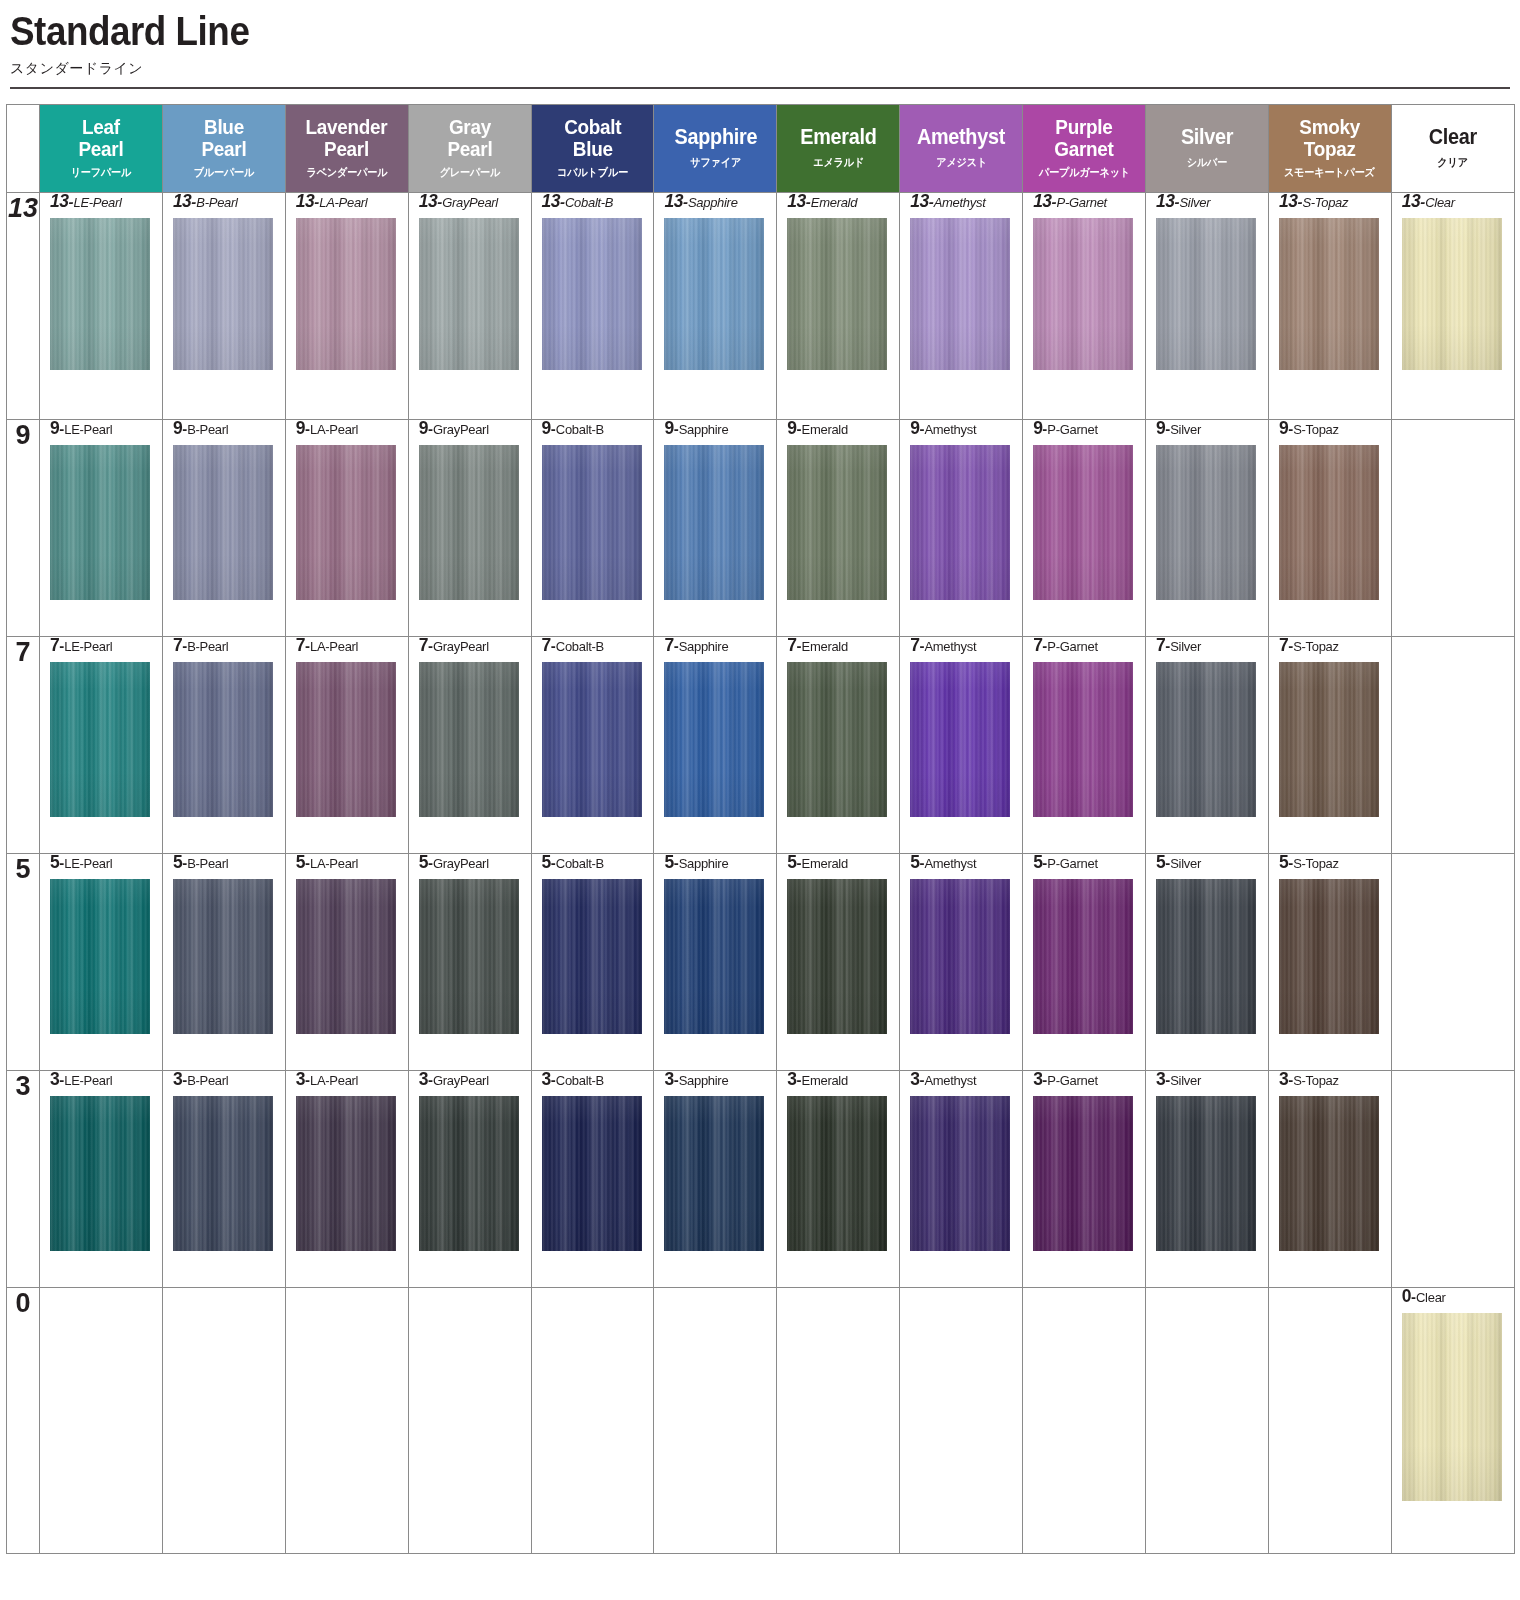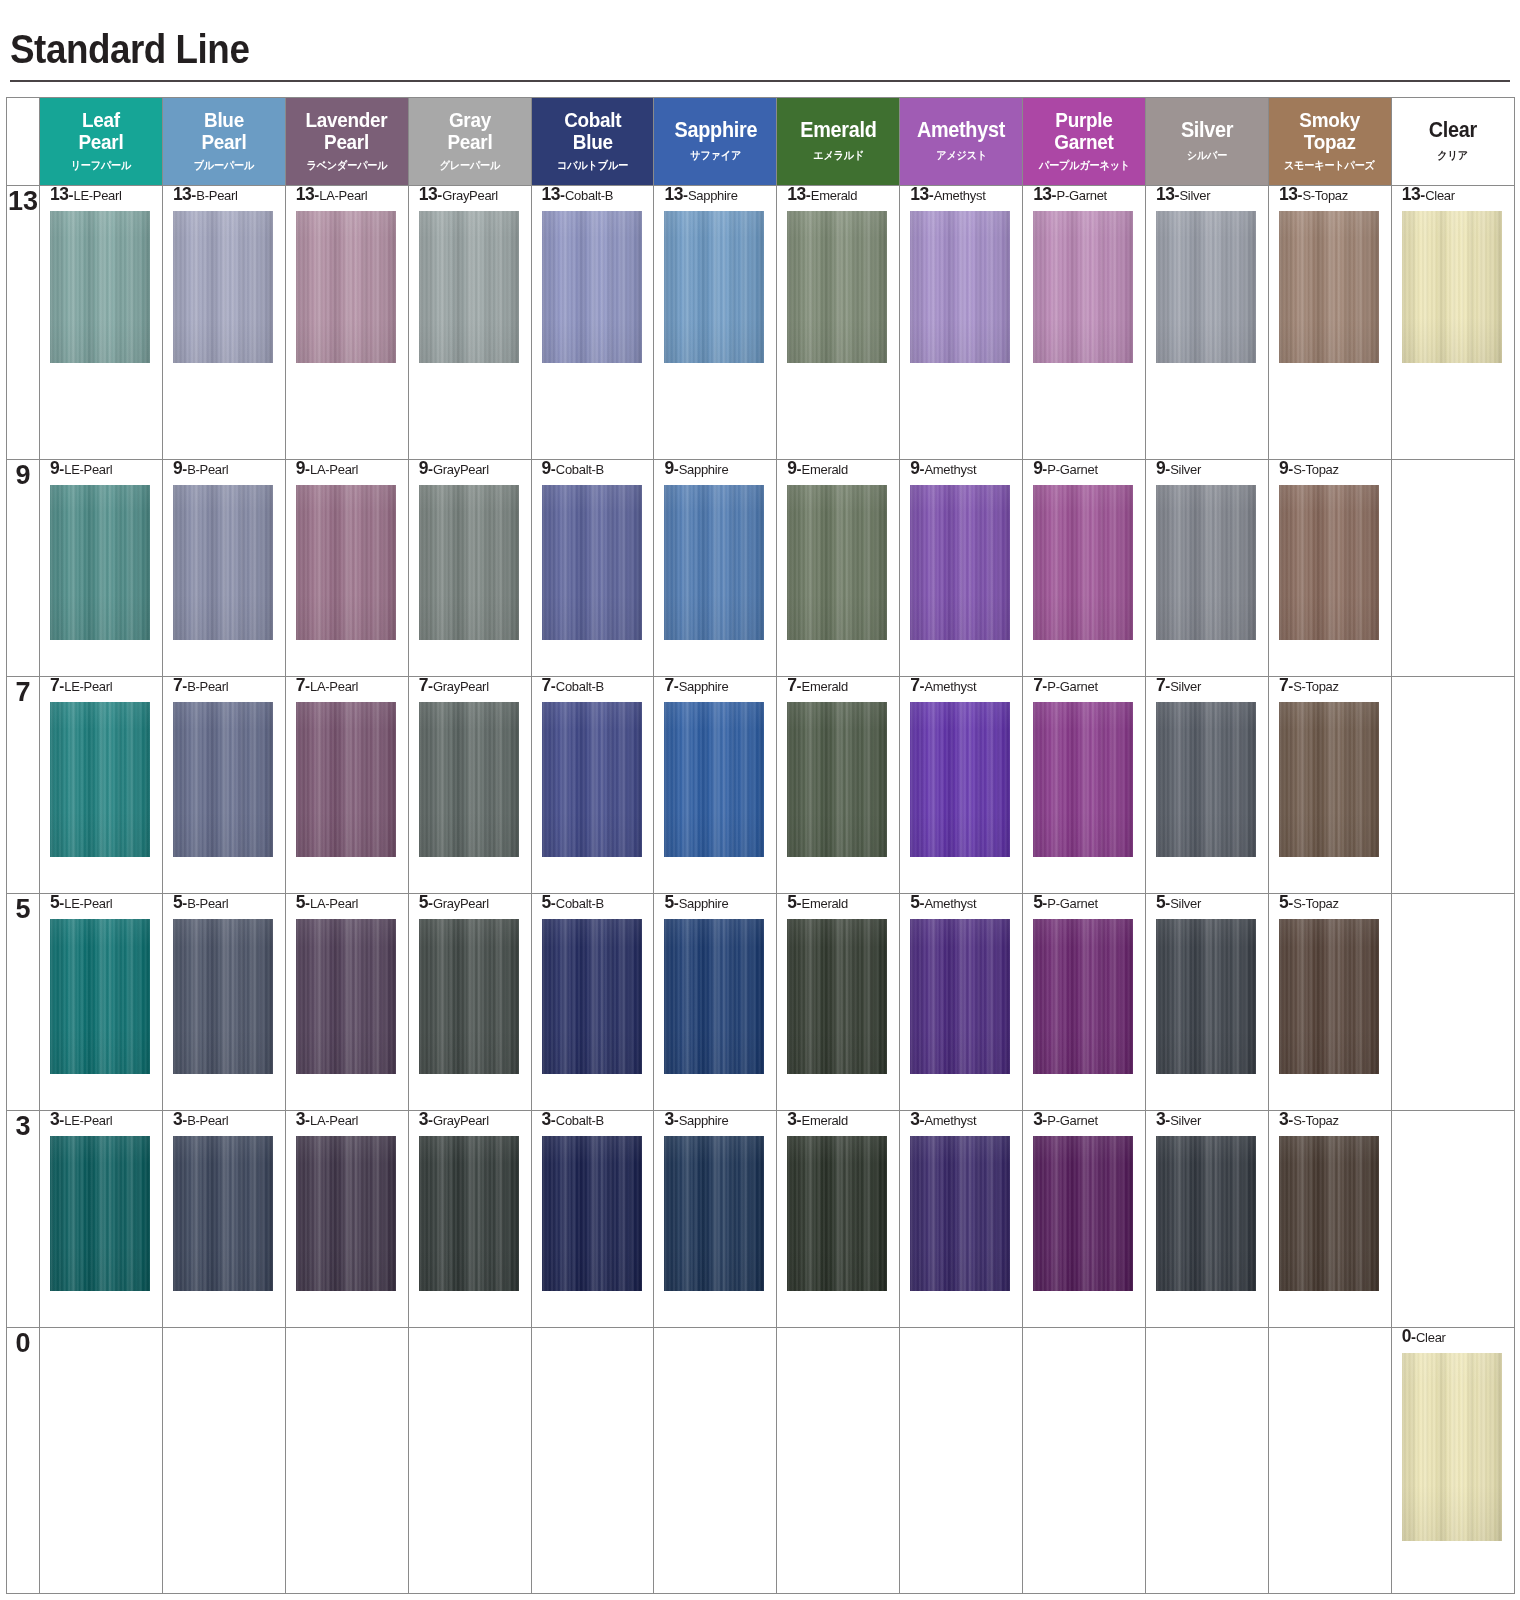--- a/index.html
+++ b/index.html
@@ -7,21 +7,21 @@
     margin: 0; padding: 0;
     background: #ffffff;
     width: 1520px; height: 1600px;
     font-family: "Liberation Sans", "DejaVu Sans", sans-serif;
     color: #231f20;
     overflow: hidden;
   }
   #page {
     position: relative;
     width: 1520px; height: 1600px;
-    padding: 18px 6px;
+    padding: 0 6px;
   }
 
   
   .title-block { padding: 10px 4px 0 4px; }
   .title-main {
     font-family: "Liberation Sans Narrow", "Liberation Sans", sans-serif;
     font-size: 40px;
     font-weight: bold;
     letter-spacing: -0.5px;
     color: #231f20;
@@ -184,20 +184,21 @@
   }
   td.cell.empty { background: #fff; }
 </style>
 </head>
 <body>
 
 <div id="page">
 
   <div class="title-block">
     <div class="title-main">Standard Line</div>
+    <div class="title-sub">スタンダードライン</div>
     <div class="title-rule"></div>
   </div>
 
   <table class="chart">
     <colgroup id="cg">
         <col class="rowlab">
         <col class="swcol">
         <col class="swcol">
         <col class="swcol">
         <col class="swcol">
@@ -281,21 +282,21 @@
           </th>
           <th class="hcell">
             <div class="hinner" style="background: rgb(255, 255, 255); color: rgb(35, 31, 32);">
               <div class="hname">Clear</div>
               <div class="hjp">クリア</div>
             </div>
           </th>
         </tr>
     </thead>
     <tbody id="chart-body">
-        <tr style="height: 274px;">
+        <tr style="height: 227px; font-style: italic;">
           <td class="rowlabel">13</td>
           <td class="cell">
             <div class="code"><span class="lvl">13</span><span class="dash">-</span><span class="nm">LE-Pearl</span></div>
             <div class="swatch" style="height: 152px;">
               <div class="base" style="background: rgb(127, 166, 162);"></div>
               <div class="strands"></div>
               <div class="shade"></div>
               <div class="vshade"></div>
             </div>
           </td>

